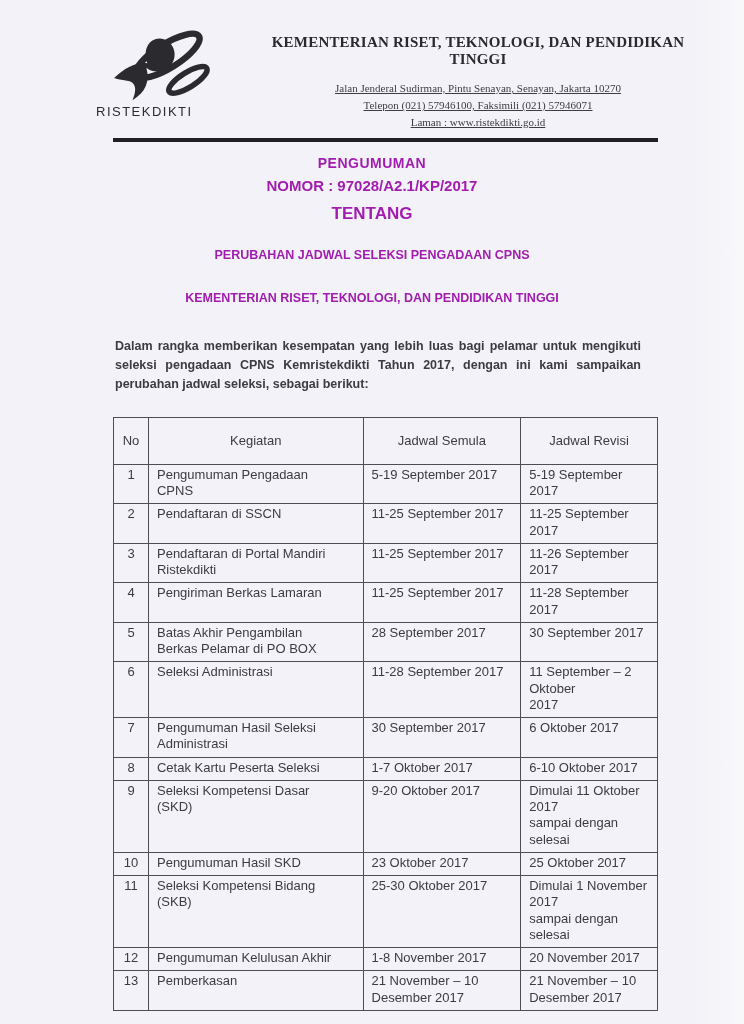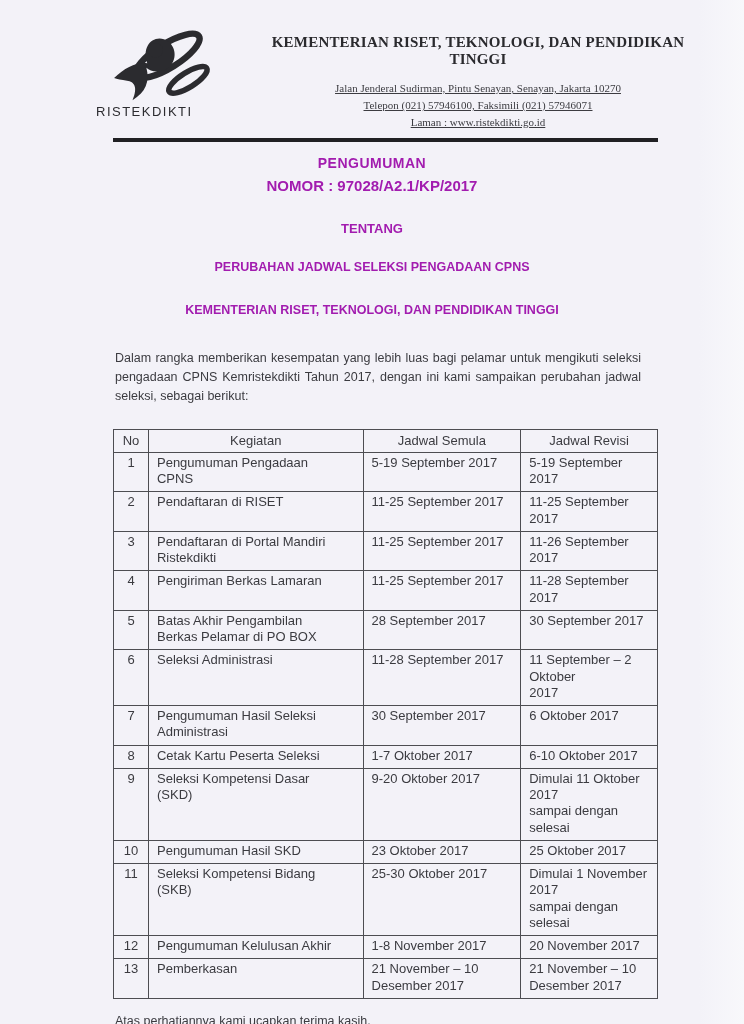--- a/index.html
+++ b/index.html
@@ -18,28 +18,28 @@
   .logo-text { font-size: 13px; letter-spacing: 1.5px; color: #2c2c30; margin-top: 2px; }
   .lh-text { flex: 1; text-align: center; padding-top: 4px; font-family: "Liberation Serif", serif; }
   .ministry { font-size: 15px; font-weight: bold; color: #2a2a2e; margin-bottom: 12px; letter-spacing: 0.2px; }
   .addr { font-size: 11px; line-height: 1.55; color: #3c3c41; text-decoration: underline; }
   .rule { height: 4px; background: #202024; margin: 7px 86px 0 113px; }
 
   
   .titleblock { text-align: center; margin-top: 13px; color: #a21caf; }
   .t-heading { font-size: 14px; font-weight: bold; letter-spacing: 0.5px; }
   .t-nomor { font-size: 15px; font-weight: bold; margin-top: 6px; }
-  .t-tentang { font-size: 13px; font-weight: bold; margin-top: 27px; }
+  .t-tentang { font-size: 17px; font-weight: bold; margin-top: 10px; }
   .t-subject { font-size: 12.5px; font-weight: bold; line-height: 1.85; margin-top: 20px; }
 
   
-  .intro { margin: 27px 103px 0 115px; font-size: 12.5px; line-height: 1.5; text-align: justify; }
+  .intro { margin: 27px 103px 0 115px; font-size: 12.5px; line-height: 1.5; text-align: justify; font-weight: bold; }
   table { margin: 23px 0 0 113px; width: 545px; border-collapse: collapse; font-size: 13px; color: #3b3b40; }
   th, td { border: 1px solid #4d4d52; padding: 2px 8px 4px 8px; vertical-align: top; line-height: 1.25; }
-  th { text-align: center; font-weight: normal; padding: 3px 4px; }
+  th { text-align: center; font-weight: normal; padding: 15px 4px; }
   td { white-space: pre-line; }
   col.c-no { width: 35px; } col.c-keg { width: 215px; }
   col.c-sem { width: 158px; } col.c-rev { width: 137px; }
   td:first-child { text-align: center; }
   .closing { margin: 15px 0 0 115px; font-size: 12.5px; }
 
   
   .sigblock { position: relative; margin: 30px 0 0 413px; font-size: 12.5px; line-height: 1.5; width: 300px; }
   .place-date { margin-bottom: 19px; }
 </style>
@@ -96,21 +96,21 @@
     <tbody>
         <tr>
           <td>1</td>
           <td>Pengumuman Pengadaan
 CPNS</td>
           <td>5-19 September 2017</td>
           <td>5-19 September 2017</td>
         </tr>
         <tr>
           <td>2</td>
-          <td>Pendaftaran di RISET</td>
+          <td>Pendaftaran di SSCN</td>
           <td>11-25 September 2017</td>
           <td>11-25 September 2017</td>
         </tr>
         <tr>
           <td>3</td>
           <td>Pendaftaran di Portal Mandiri
 Ristekdikti</td>
           <td>11-25 September 2017</td>
           <td>11-26 September 2017</td>
         </tr>

